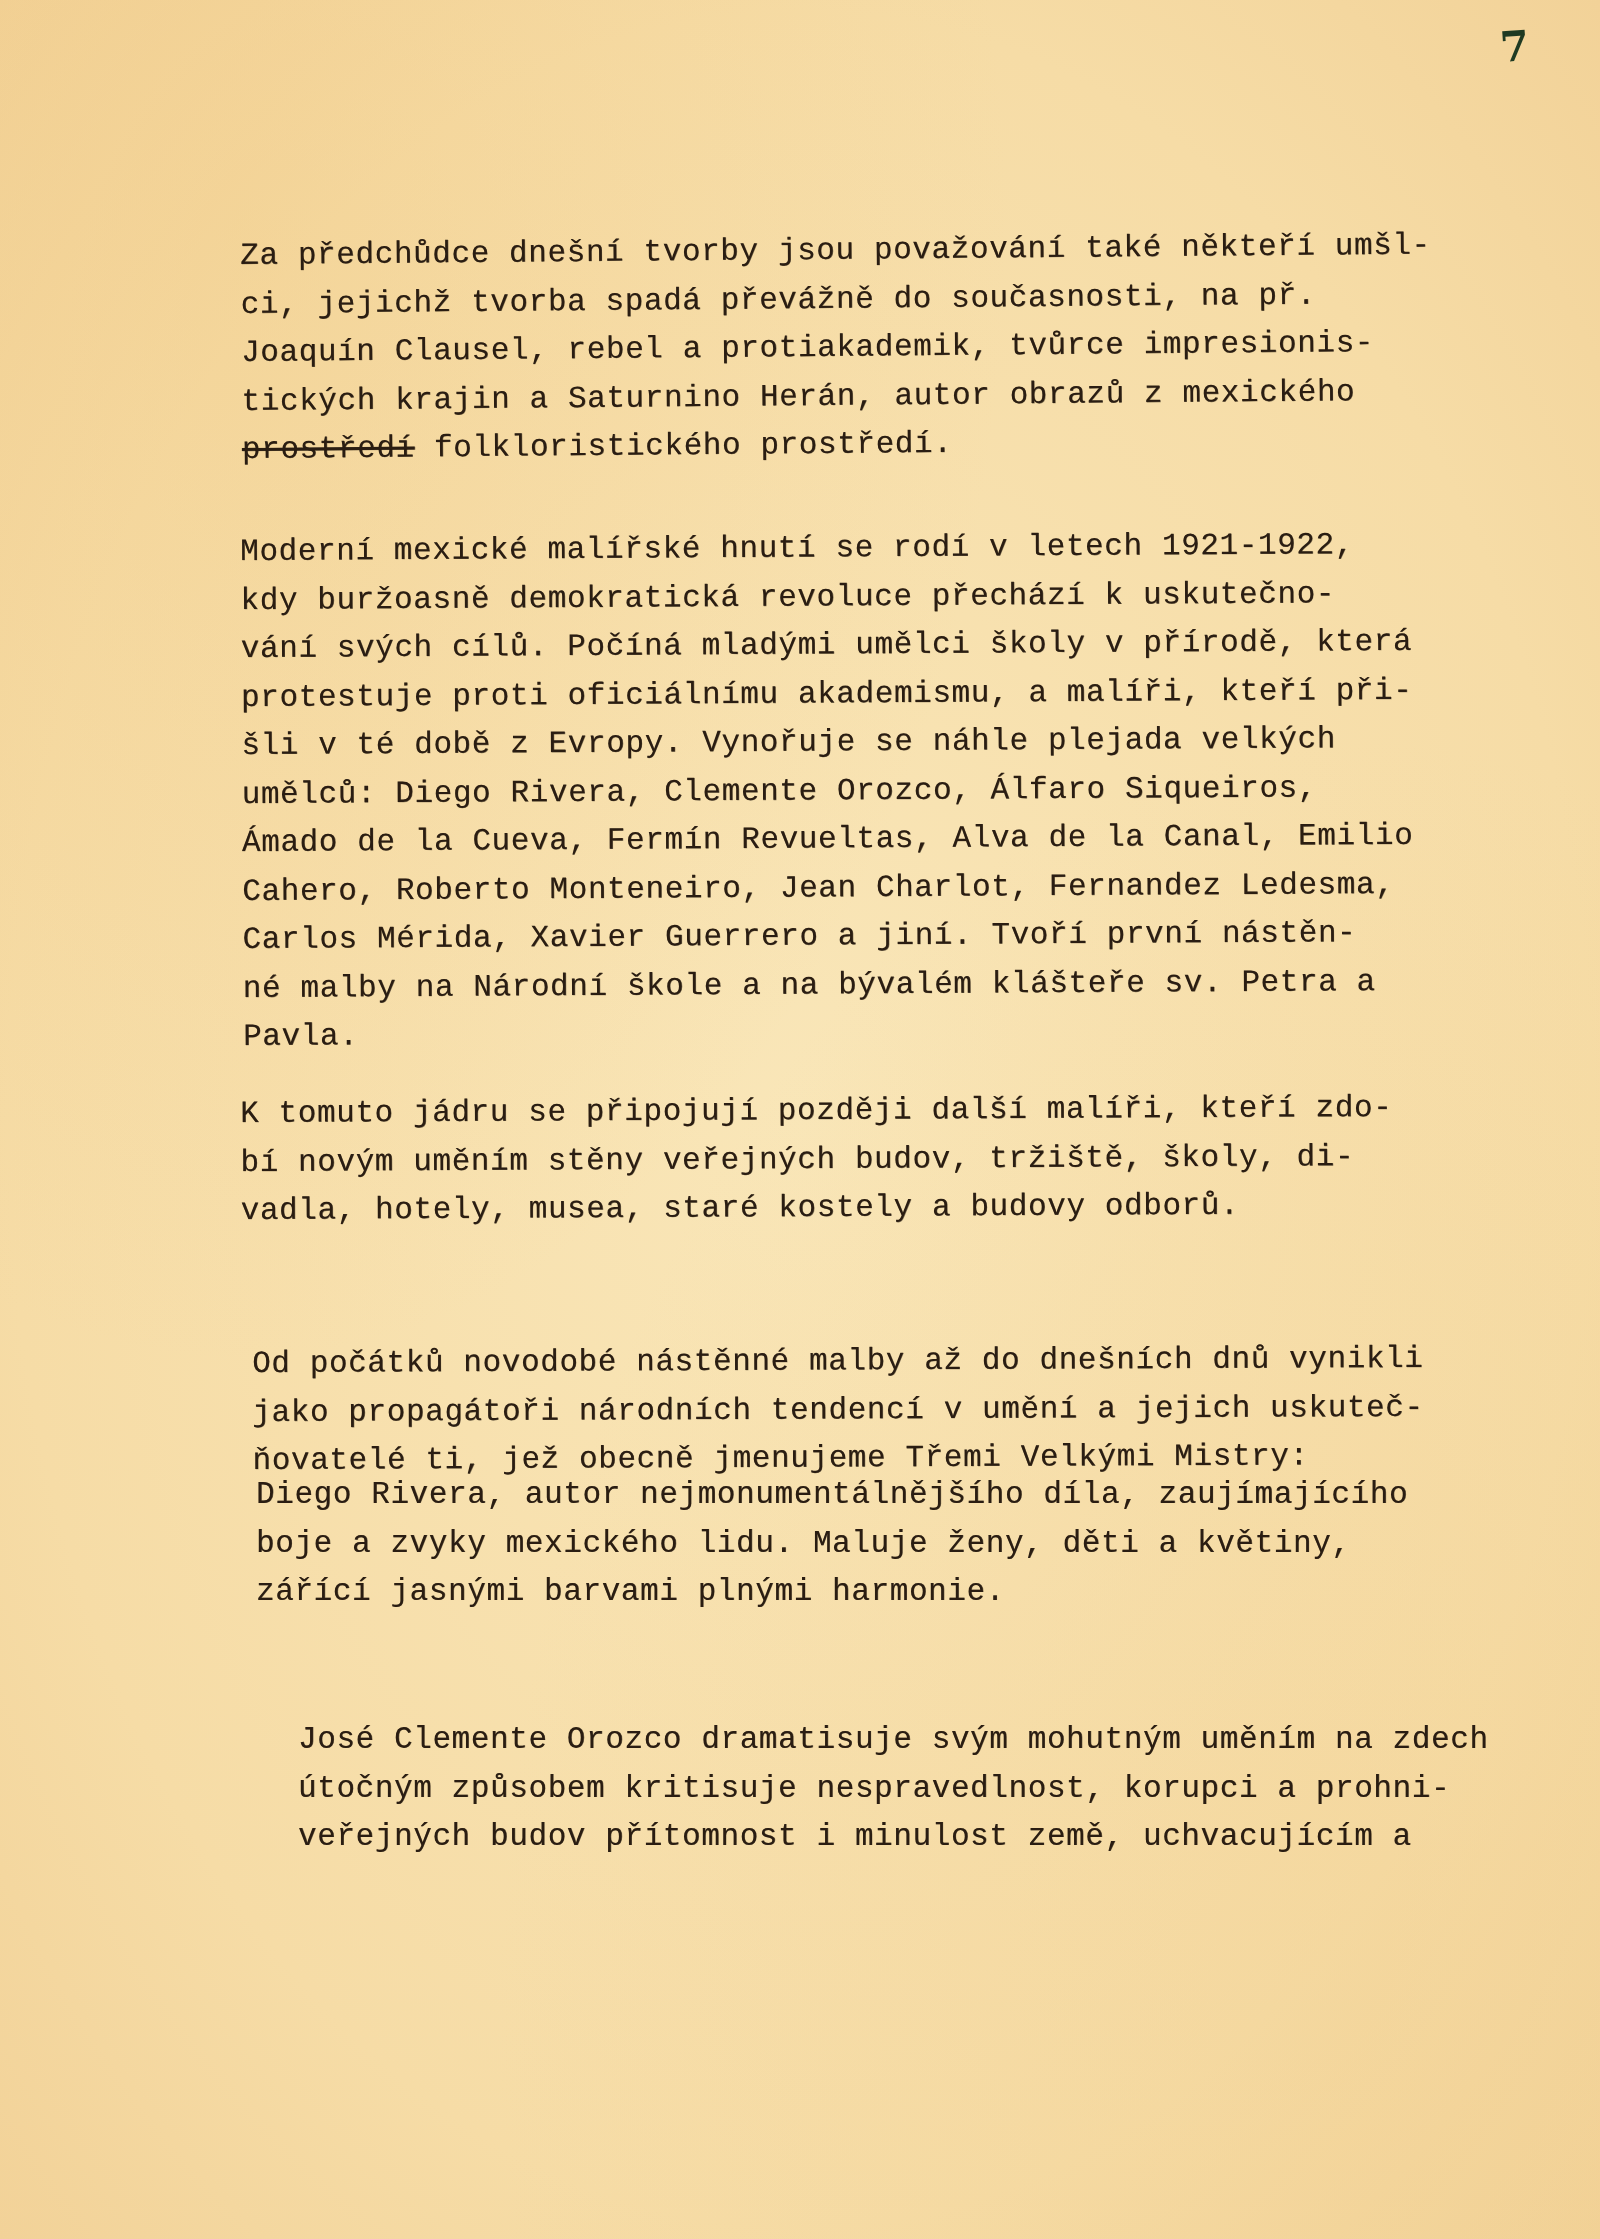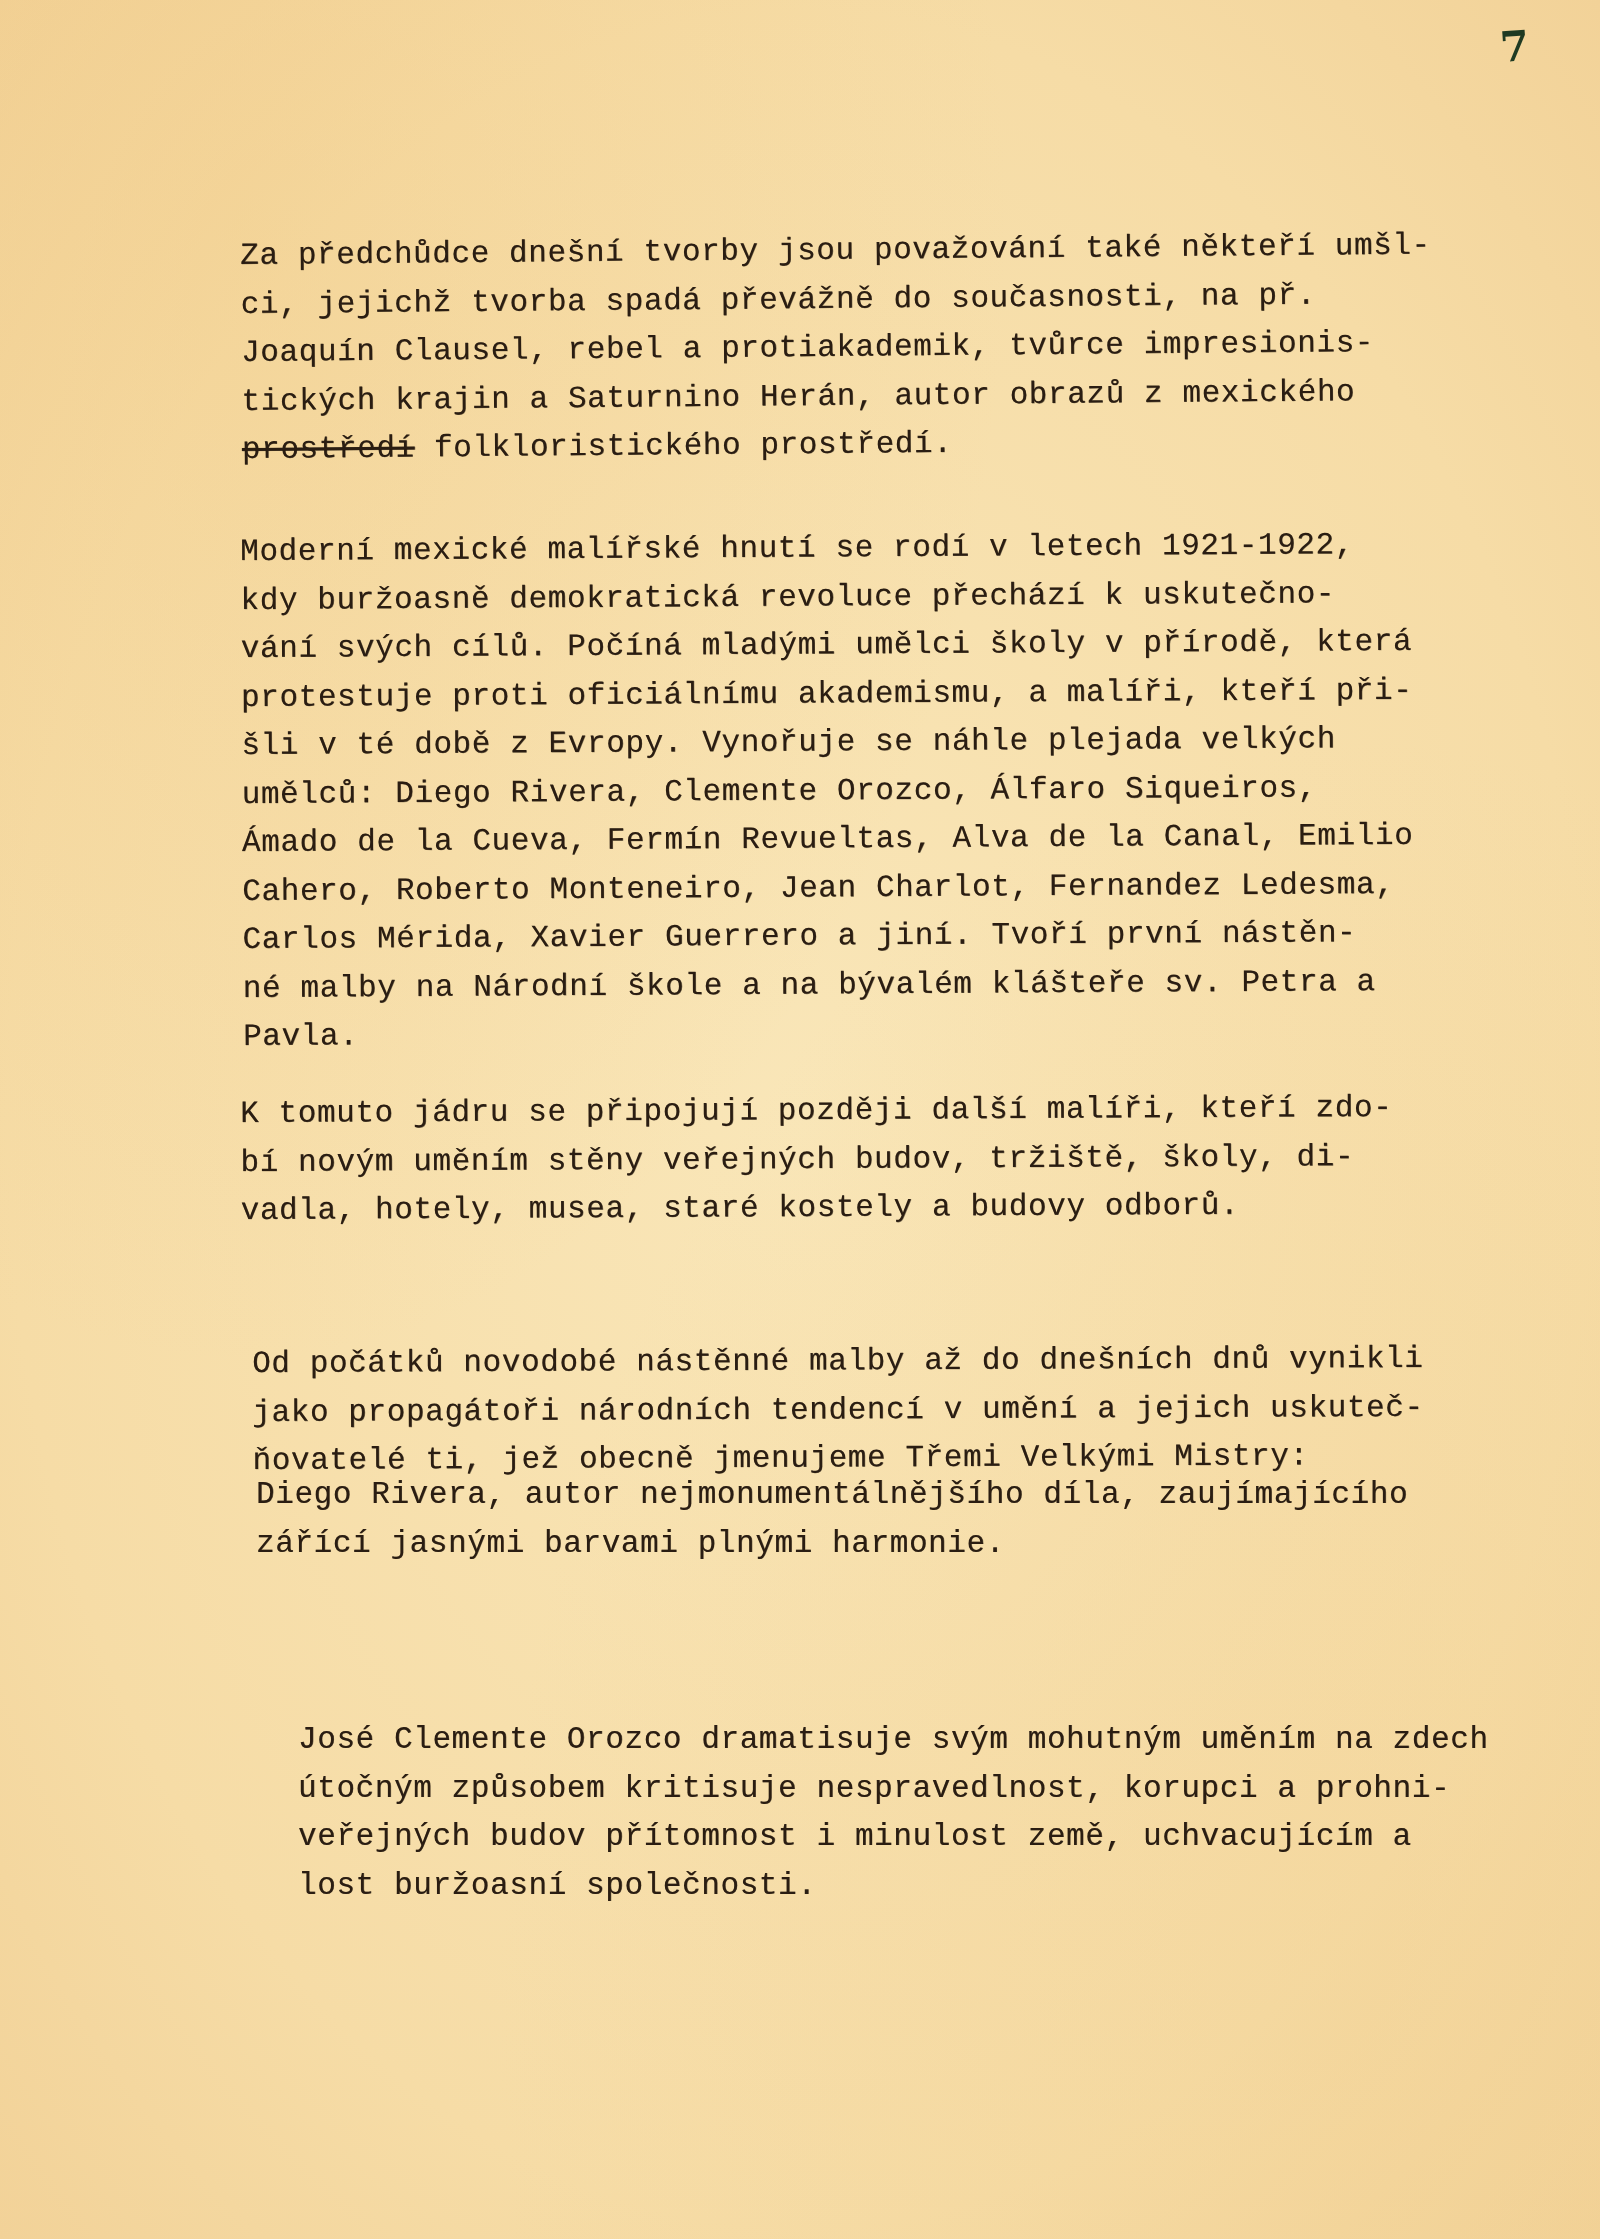--- a/index.html
+++ b/index.html
@@ -94,21 +94,21 @@
 </div>
 
 <div class="text-block" id="p4">
   <span class="line">Od počátků novodobé nástěnné malby až do dnešních dnů vynikli</span>
   <span class="line">jako propagátoři národních tendencí v umění a jejich uskuteč-</span>
   <span class="line">ňovatelé ti, jež obecně jmenujeme Třemi Velkými Mistry:</span>
 </div>
 
 <div class="text-block" id="p5">
   <span class="line">Diego Rivera, autor nejmonumentálnějšího díla, zaujímajícího</span>
+  <span class="line">boje a zvyky mexického lidu. Maluje ženy, děti a květiny,</span>
   <span class="line">zářící jasnými barvami plnými harmonie.</span>
 </div>
 
 <div class="text-block" id="p6">
   <span class="line">José Clemente Orozco dramatisuje svým mohutným uměním na zdech</span>
   <span class="line">útočným způsobem kritisuje nespravedlnost, korupci a prohni-</span>
   <span class="line">veřejných budov přítomnost i minulost země, uchvacujícím a</span>
-  <span class="line">lost buržoasní společnosti.</span>
 </div>
 
 </body></html>

